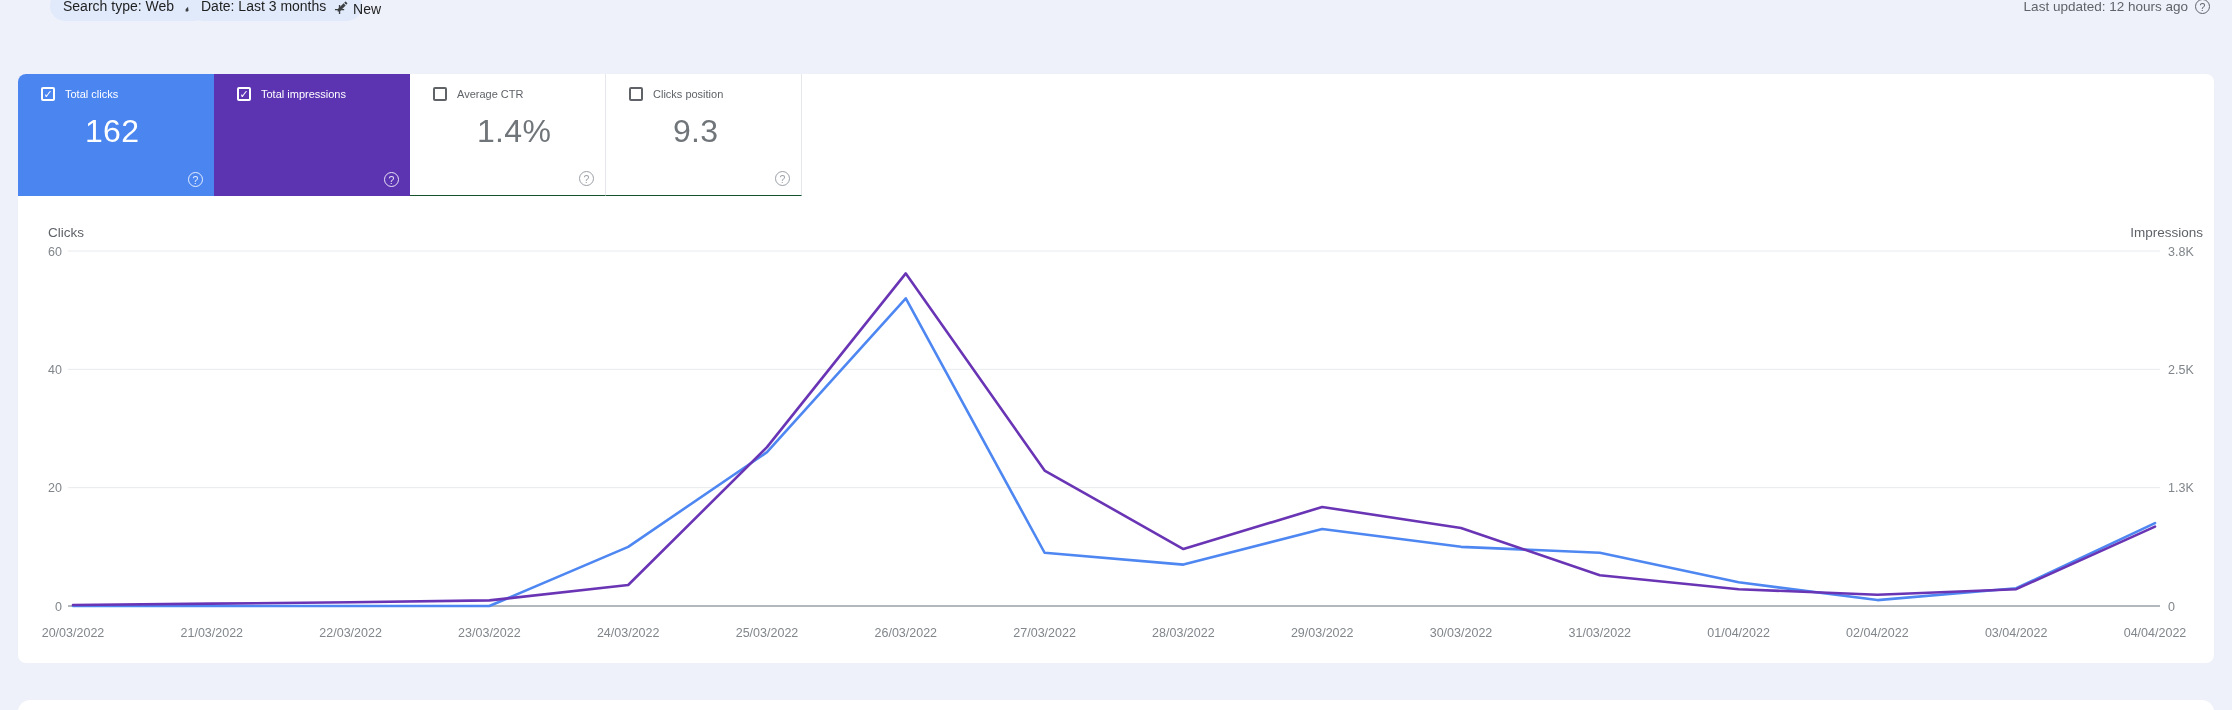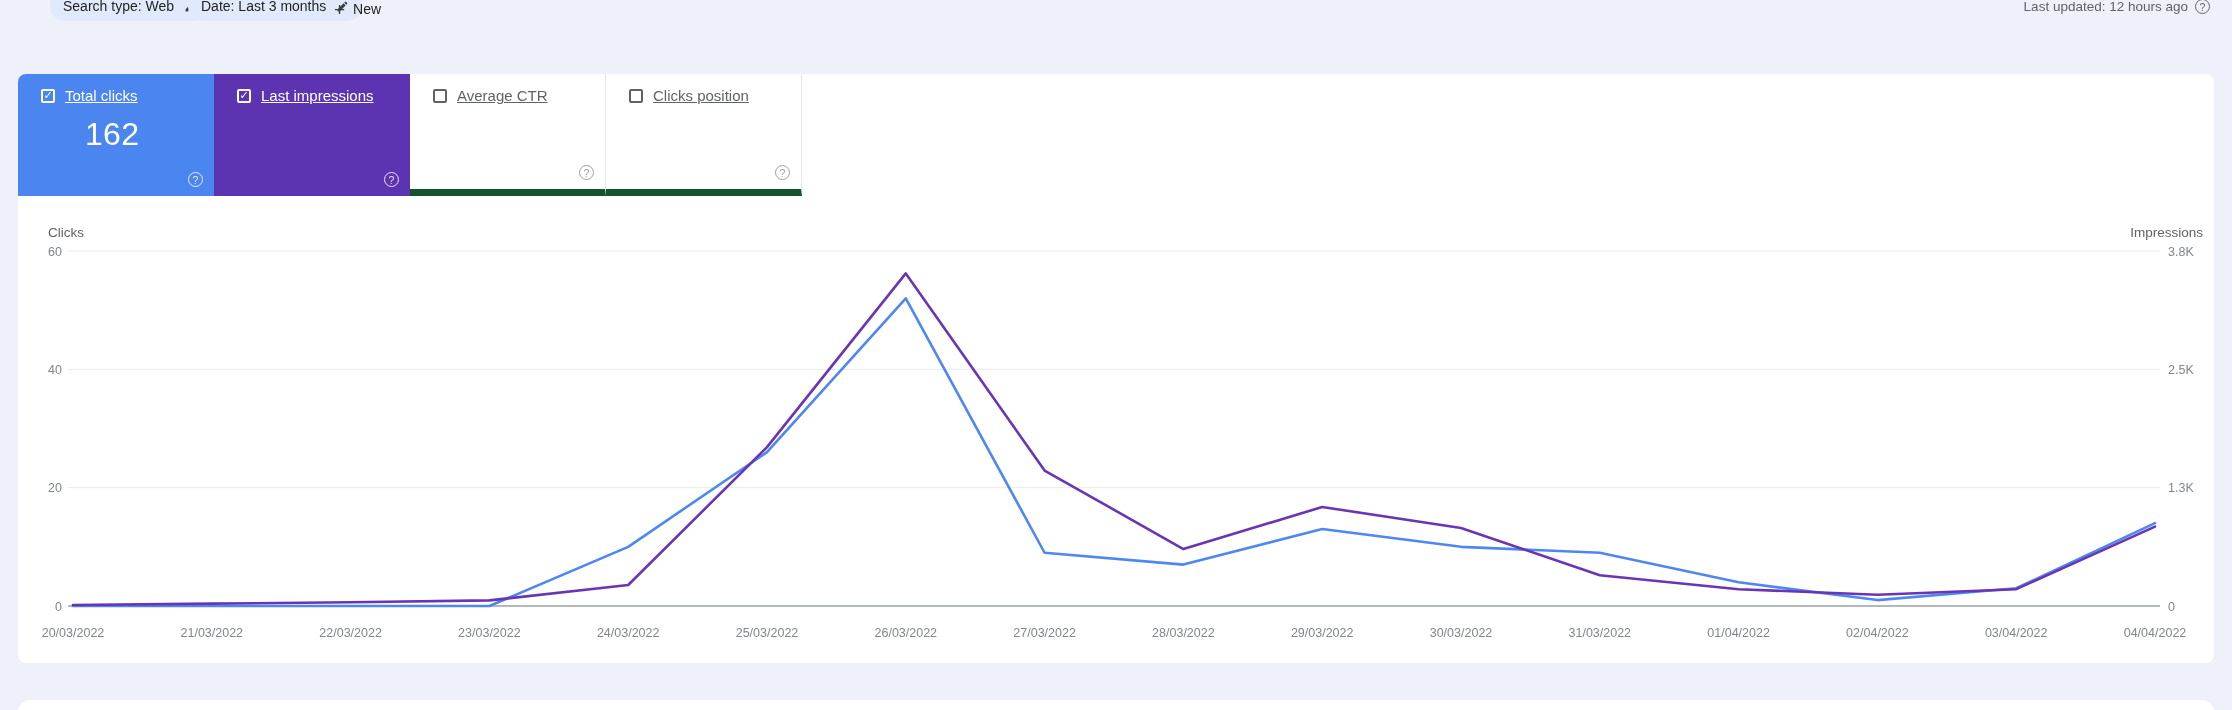--- a/index.html
+++ b/index.html
@@ -50,33 +50,33 @@
   .card {
     width:196px; height:122px; position:relative; cursor:pointer;
     padding:13px 0 0 23px;
   }
   .card .row { display:flex; align-items:center; gap:10px; }
   .card .cb {
     width:14px; height:14px; border-radius:2px; flex:0 0 auto;
     display:flex; align-items:center; justify-content:center;
     font-size:11px; line-height:11px;
   }
-  .card .lbl { font-size:15px;text-decoration:underline; }
+  .card .lbl { font-size:11px; }
   .card .val { font-size:32px; margin-top:12px; letter-spacing:0.3px;margin-left:44px; }
   .card .help {
     position:absolute; right:11px; bottom:9px;
     width:15px; height:15px; border-radius:50%;
     display:flex; align-items:center; justify-content:center;
     font-size:10.5px;
   }
   .card.c-blue   { background:#4b85f0; border-radius:8px 0 0 0; color:#fff; }
   .card.c-purple { background:#5c34b2; color:#fff; }
   .card.c-blue .cb, .card.c-purple .cb { border:2px solid #ffffff; color:#fff; }
   .card.c-blue .help, .card.c-purple .help { border:1.3px solid rgba(255,255,255,.85); color:rgba(255,255,255,.85); }
-  .card.c-white { background:#fff; border-right:1px solid #e4e7eb; border-bottom:7px solid #14532d; }
+  .card.c-white { background:#fff; border-right:1px solid #e4e7eb; border-bottom:1px solid #14532d; }
   .card.c-white .cb { border:2px solid #5f6368; }
   .card.c-white .lbl { color:#5f6368; }
   .card.c-white .val { color:#70757a; }
   .card.c-white .help { border:1.3px solid #9aa0a6; color:#9aa0a6; }
 
   
   #chart-svg { position:absolute; left:0; top:0; width:2196px; height:589px; }
 
   
   .next-panel {
@@ -119,36 +119,38 @@
       <div class="row">
         <span class="cb">✓</span>
         <span class="lbl">Total clicks</span>
       </div>
       <div class="val">162</div>
       <span class="help">?</span>
     </div>
     <div class="card c-purple">
       <div class="row">
         <span class="cb">✓</span>
-        <span class="lbl">Last impressions</span>
+        <span class="lbl">Total impressions</span>
       </div>
       <span class="help">?</span>
     </div>
     <div class="card c-white">
       <div class="row">
         <span class="cb"></span>
         <span class="lbl">Average CTR</span>
       </div>
+      <div class="val">1.4%</div>
       <span class="help">?</span>
     </div>
     <div class="card c-white">
       <div class="row">
         <span class="cb"></span>
         <span class="lbl">Clicks position</span>
       </div>
+      <div class="val">9.3</div>
       <span class="help">?</span>
     </div>
   </div>
 
   <svg id="chart-svg" viewBox="0 0 2196 589" xmlns="http://www.w3.org/2000/svg">
       <text font-family="&quot;Liberation Sans&quot;, sans-serif" x="30" y="163" font-size="13.5" fill="#5f6368" text-anchor="start">Clicks</text>
       <text font-family="&quot;Liberation Sans&quot;, sans-serif" x="2185" y="163" font-size="13.5" fill="#5f6368" text-anchor="end">Impressions</text>
       <line x1="50" x2="2142" y1="532" y2="532" stroke="#9aa0a6" stroke-width="1.4"></line>
       <text font-family="&quot;Liberation Sans&quot;, sans-serif" x="44" y="536.5" font-size="12.5" fill="#80868b" text-anchor="end">0</text>
       <text font-family="&quot;Liberation Sans&quot;, sans-serif" x="2150" y="536.5" font-size="12.5" fill="#80868b" text-anchor="start">0</text>

